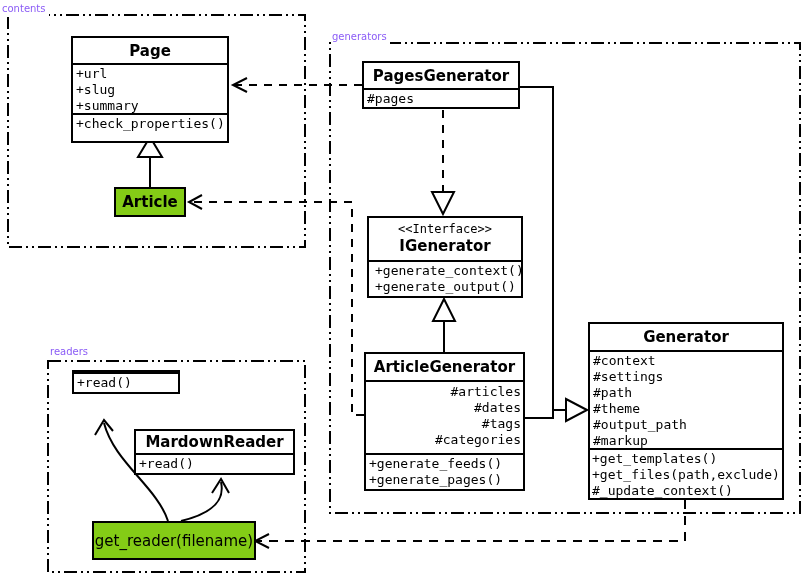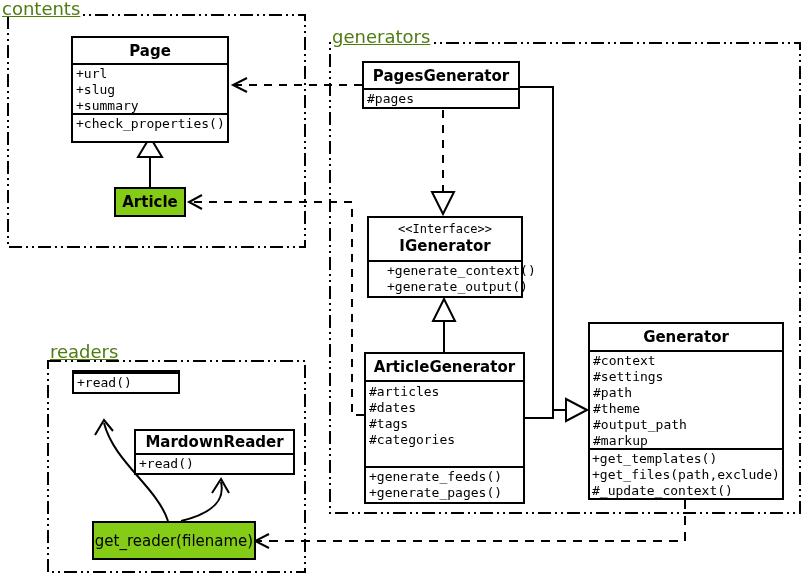--- a/index.html
+++ b/index.html
@@ -10,26 +10,25 @@
     background: #ffffff;
     font-family: "DejaVu Sans", "Liberation Sans", sans-serif;
     color: #000000;
     overflow: hidden;
   }
   #wires { position: absolute; left: 0; top: 0; width: 803px; height: 579px; }
 
   .pkg-label {
     position: absolute;
     background: #ffffff;
-    font-size: 18px;
+    font-size: 10px;
     line-height: 16px;
     padding: 0 3px 0 1px;
-    color: #4d7c0f;
+    color: #8b5cf6;
     z-index: 3;
-    text-decoration: underline;
   }
 
   .cls {
     position: absolute;
     box-sizing: border-box;
     border: 2px solid #000000;
     background: #ffffff;
     z-index: 2;
   }
   .cls-title {
@@ -145,29 +144,29 @@
     <div class="cls-sec" style="height:19px;">
       <div class="member">#pages</div>
     </div>
   </div>
 
   <div class="cls" style="left:367px; top:216px; width:156px;">
     <div class="cls-head-stack" style="height:42px;">
       <div class="cls-stereo">&lt;&lt;Interface&gt;&gt;</div>
       <div class="big">IGenerator</div>
     </div>
-    <div class="cls-sec" style="height:36px; padding-left:18px;">
+    <div class="cls-sec" style="height:36px; padding-left:6px;">
       <div class="member">+generate_context()</div>
       <div class="member">+generate_output()</div>
     </div>
   </div>
 
   <div class="cls" style="left:364px; top:352px; width:161px;">
     <div class="cls-title" style="height:26px;">ArticleGenerator</div>
-    <div class="cls-sec" style="height:86px; padding-top:2px;">
+    <div class="cls-sec" style="height:73px; padding-top:2px;text-align:right;">
       <div class="member">#articles</div>
       <div class="member">#dates</div>
       <div class="member">#tags</div>
       <div class="member">#categories</div>
     </div>
     <div class="cls-sec" style="height:36px;">
       <div class="member">+generate_feeds()</div>
       <div class="member">+generate_pages()</div>
     </div>
   </div>

